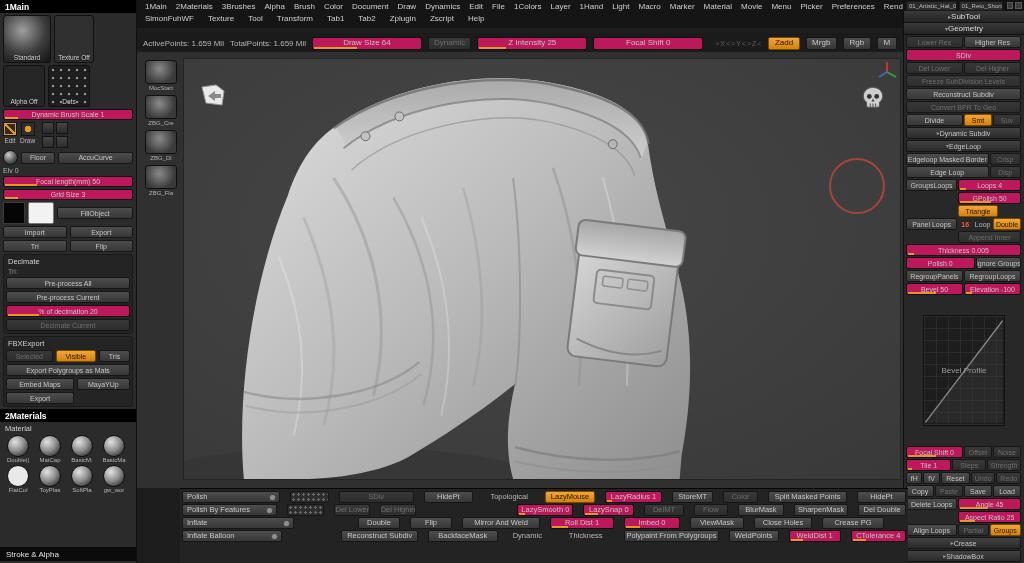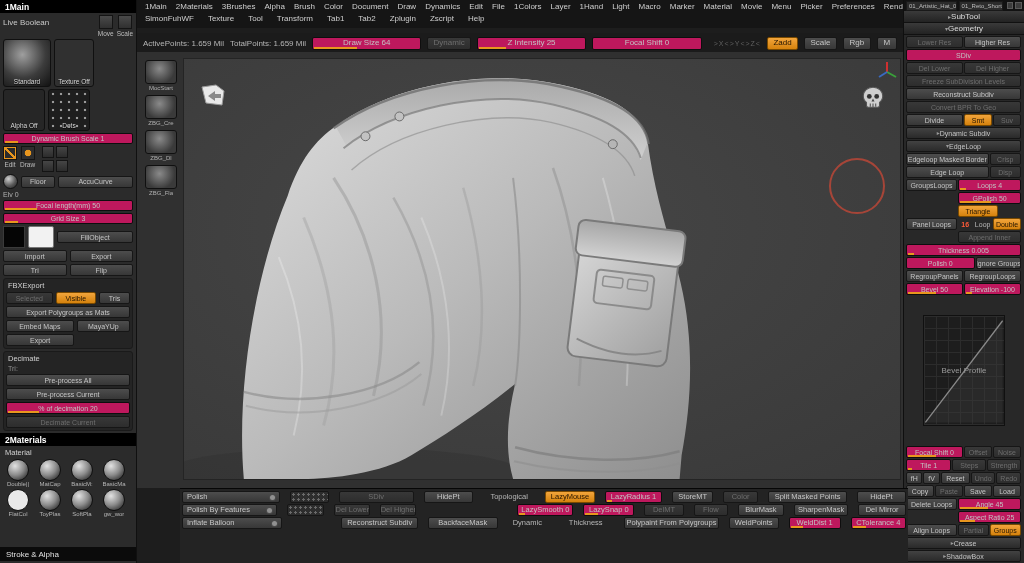--- a/index.html
+++ b/index.html
@@ -195,39 +195,28 @@
     <span class="tb-text">TotalPoints: 1.659 Mil</span>
     <div class="btn slider f40 tb-slider">Draw Size 64</div>
     <div class="btn grayed tb-btn">Dynamic</div>
     <div class="btn slider f25 tb-slider">Z Intensity 25</div>
     <div class="btn slider f0 tb-slider">Focal Shift 0</div>
     <span style="margin-left:auto"></span>
     <span class="axis">
       
     <span class="axis">&gt;X&lt;</span><span class="axis">&gt;Y&lt;</span><span class="axis">&gt;Z&lt;</span></span>
     <div class="btn orange tb-btn">Zadd</div>
-    <div class="btn tb-btn">Scale</div>
+    <div class="btn tb-btn">Mrgb</div>
     <div class="btn tb-btn">Rgb</div>
     <div class="btn tb-btn">M</div>
   </div>
 
   <div class="left-panel">
     <div class="lp-header">1Main</div>
 
-    <div class="lp-row">
-      <span class="lb-text">Live Boolean</span>
-      <div class="chip">
-        <div class="box"></div>
-        <span class="lbl">Move</span>
-      </div>
-      <div class="chip">
-        <div class="box"></div>
-        <span class="lbl">Scale</span>
-      </div>
-    </div>
 
     <div class="lp-row">
       <div class="thumb t-standard">
         <span class="tl">Standard</span>
       </div>
       <div class="thumb t-texture">
         <span class="tl">Texture Off</span>
       </div>
     </div>
 
@@ -277,44 +266,44 @@
     </div>
 
     <div class="lp-row">
       <div class="btn small-btn" style="flex:1">Import</div>
       <div class="btn small-btn" style="flex:1">Export</div>
     </div>
 
     <div class="lp-row">
       <div class="btn small-btn" style="flex:1">Tri</div>
       <div class="btn small-btn" style="flex:1">Flip</div>
-    </div>
-
-    <div class="group-box">
-      <span class="group-title">FBXExport</span>
-      <div class="lp-row">
-        <div class="btn small-btn grayed" style="flex:1.3">Selected</div>
-        <div class="btn small-btn orange" style="flex:1.1">Visible</div>
-        <div class="btn small-btn" style="flex:0.8">Tris</div>
-      </div>
-      <div class="btn small-btn">Export Polygroups as Mats</div>
-      <div class="lp-row">
-        <div class="btn small-btn" style="flex:1.3">Embed Maps</div>
-        <div class="btn small-btn" style="flex:1">MayaYUp</div>
-      </div>
-      <div class="btn small-btn" style="width:55%">Export</div>
     </div>
 
     <div class="group-box">
       <span class="group-title">Decimate</span>
       <span class="tiny-text">Tri:</span>
       <div class="btn small-btn">Pre-process All</div>
       <div class="btn small-btn">Pre-process Current</div>
       <div class="btn slider f25 small-btn">% of decimation 20</div>
       <div class="btn small-btn grayed">Decimate Current</div>
+    </div>
+
+    <div class="group-box">
+      <span class="group-title">FBXExport</span>
+      <div class="lp-row">
+        <div class="btn small-btn grayed" style="flex:1.3">Selected</div>
+        <div class="btn small-btn orange" style="flex:1.1">Visible</div>
+        <div class="btn small-btn" style="flex:0.8">Tris</div>
+      </div>
+      <div class="btn small-btn">Export Polygroups as Mats</div>
+      <div class="lp-row">
+        <div class="btn small-btn" style="flex:1.3">Embed Maps</div>
+        <div class="btn small-btn" style="flex:1">MayaYUp</div>
+      </div>
+      <div class="btn small-btn" style="width:55%">Export</div>
     </div>
 
     <div class="lp-header">2Materials</div>
     <span class="group-title">Material</span>
     <div class="mat-grid">
 
         <div class="mat">
           <div class="mat-ball"></div>
           <span class="mat-label">Double||</span>
         </div>
@@ -577,21 +566,34 @@
         <div class="bp p44 icon"></div>
         <div class="bp p42 grayed">Del Lower</div>
         <div class="bp p42 grayed">Del Higher</div>
         <div class="bp p96 spacer"></div>
         <div class="bp p66 slider f10">LazySmooth 0</div>
         <div class="bp p60 slider f25">LazySnap 0</div>
         <div class="bp p46 grayed">DelMT</div>
         <div class="bp p40 grayed">Flow</div>
         <div class="bp p54">BlurMask</div>
         <div class="bp p64">SharpenMask</div>
-        <div class="bp p56">Del Mirror</div>
+        <div class="bp p56">Del Double</div>
+      </div>
+    <div class="bp-row">
+
+    <div class="bp p112 lft gear">Inflate</div>
+        <div class="bp p44 spacer"></div>
+        <div class="bp p42">Double</div>
+        <div class="bp p42">Flip</div>
+        <div class="bp p78">Mirror And Weld</div>
+        <div class="bp p64 slider f25">Roll Dist 1</div>
+        <div class="bp p56 slider f25">Imbed 0</div>
+        <div class="bp p54">ViewMask</div>
+        <div class="bp p58">Close Holes</div>
+        <div class="bp p62">Crease PG</div>
       </div>
     <div class="bp-row">
 
     <div class="bp p112 lft gear">Inflate Balloon</div>
         <div class="bp p44 spacer"></div>
         <div class="bp p86">Reconstruct Subdiv</div>
         <div class="bp p78">BackfaceMask</div>
         <div class="bp p44 plain">Dynamic</div>
         <div class="bp p64 plain">Thickness</div>
         <div class="bp p106">Polypaint From Polygroups</div>

